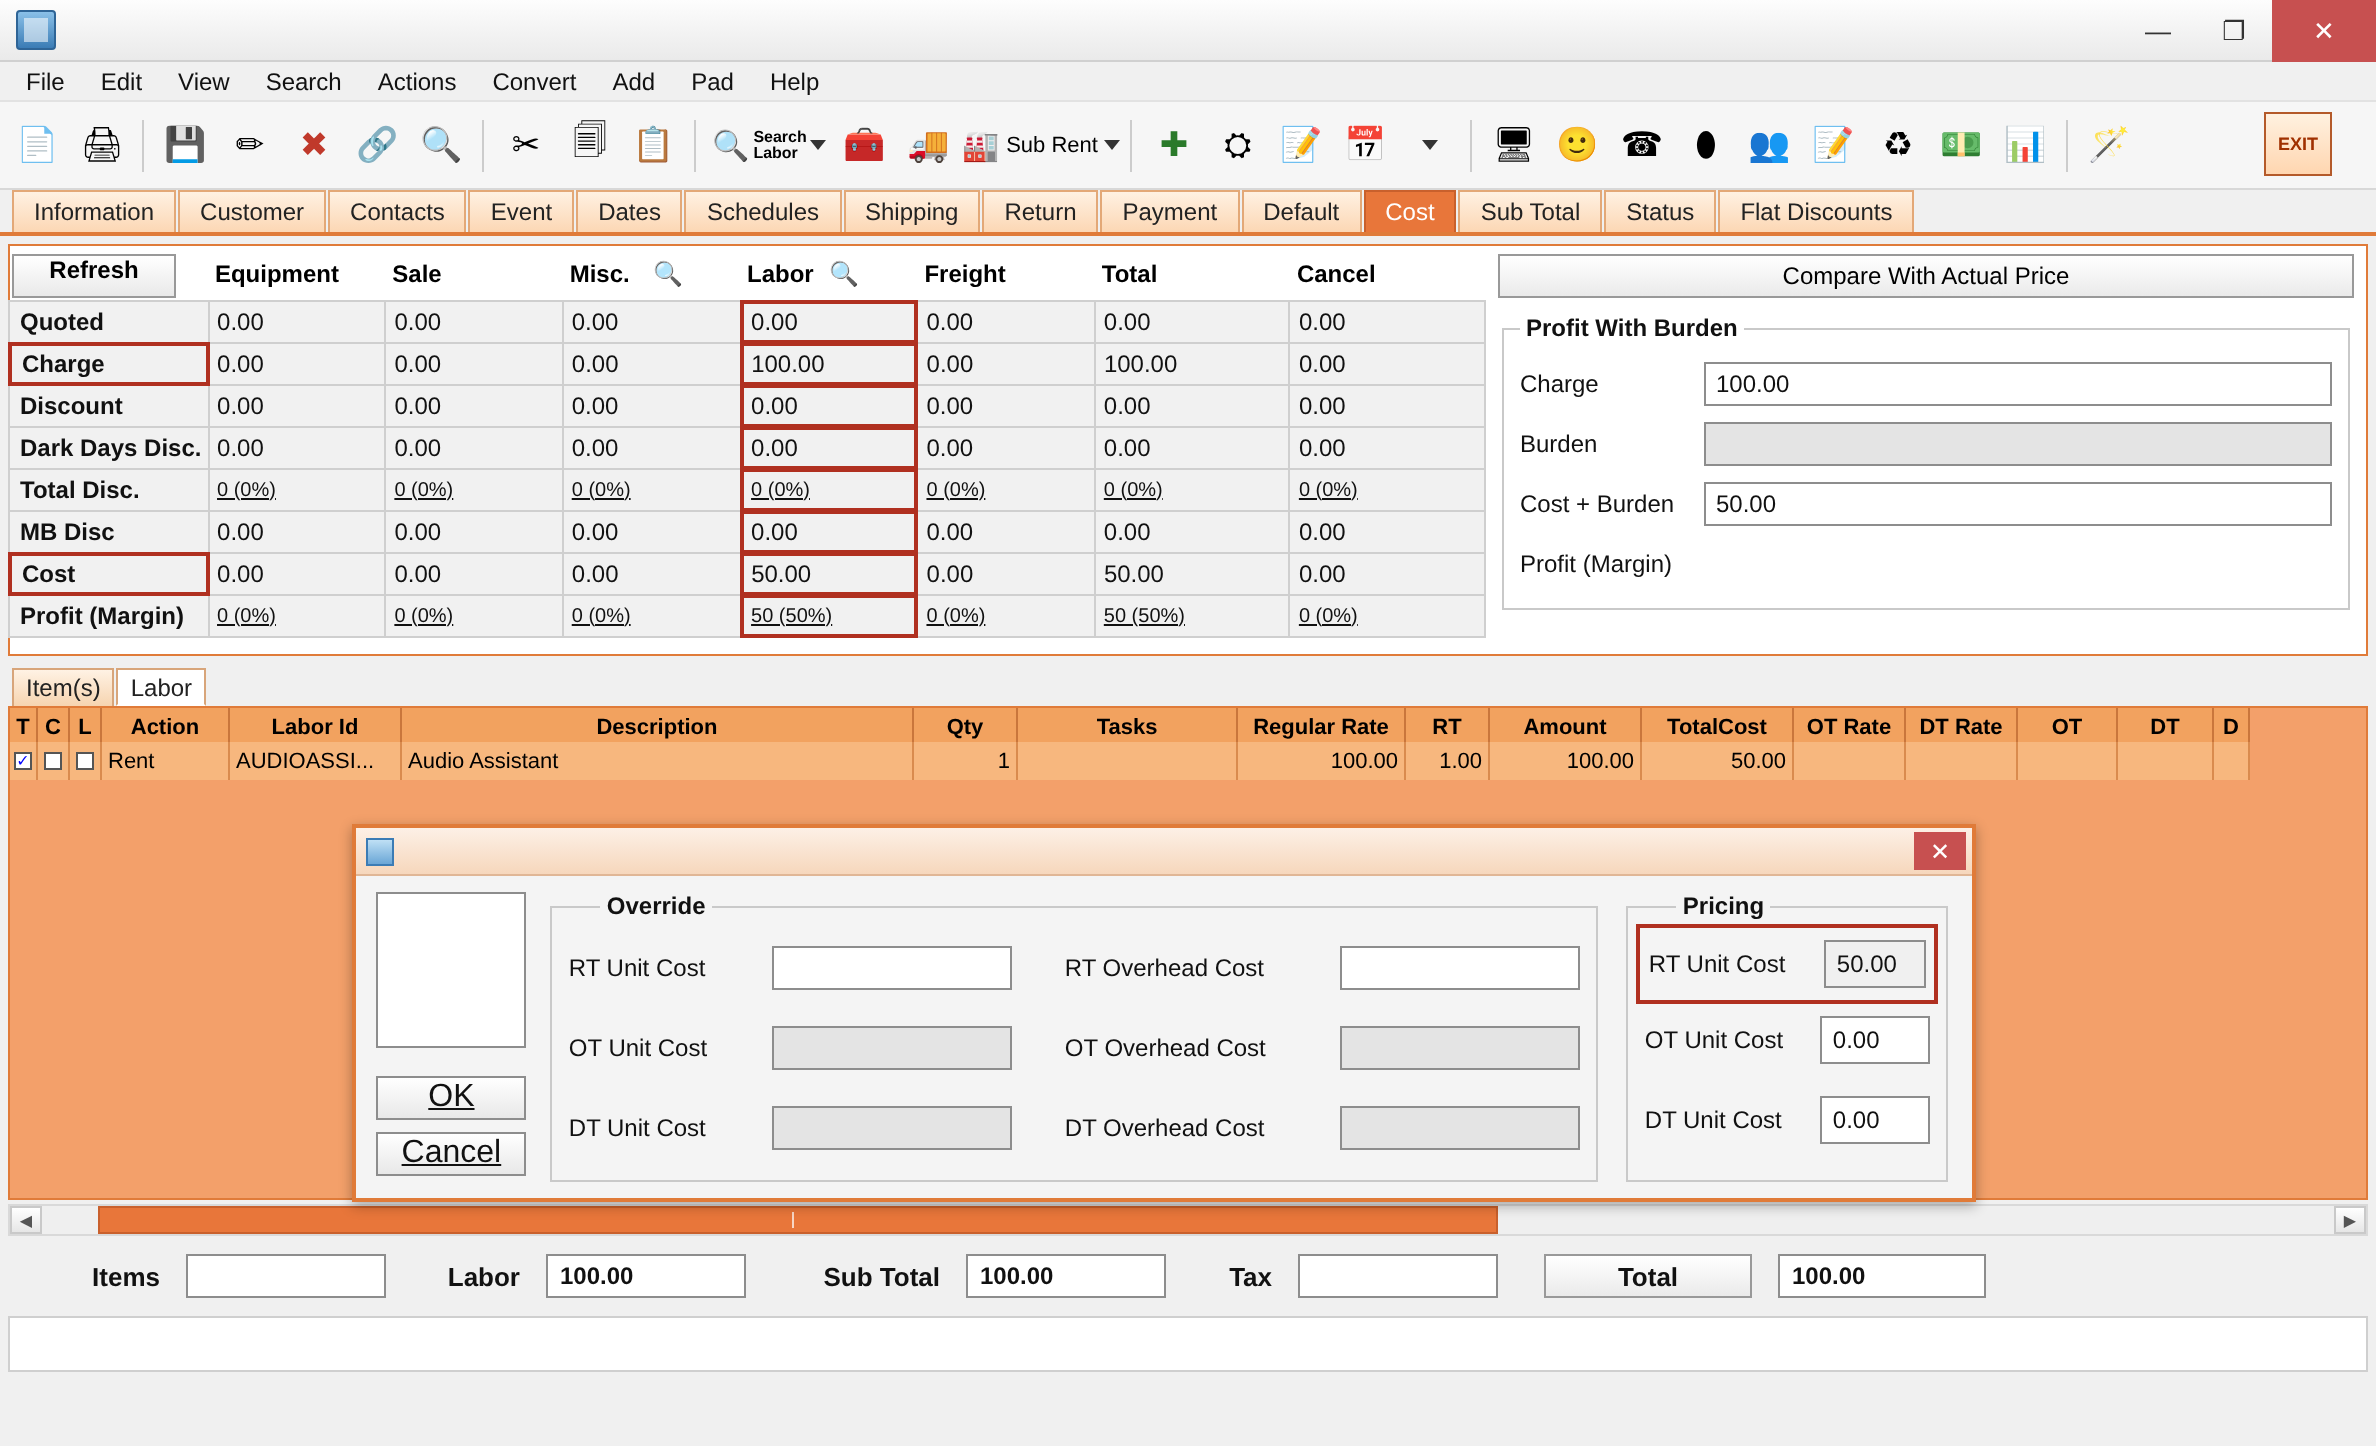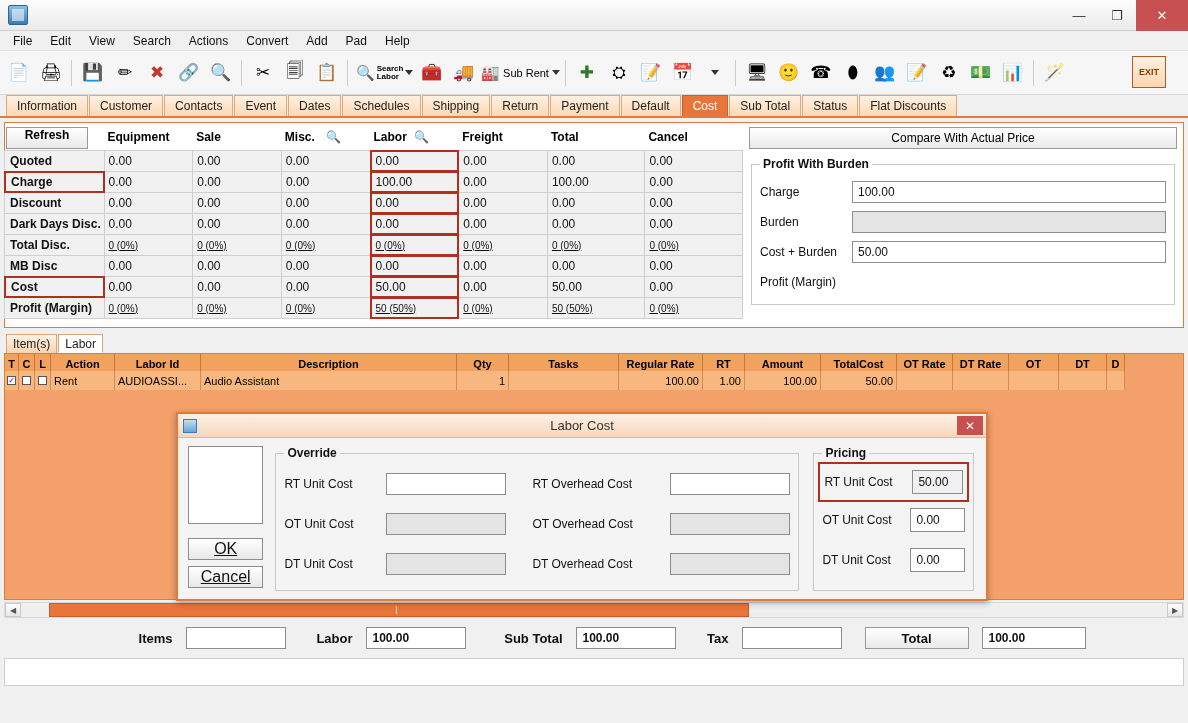--- a/index.html
+++ b/index.html
@@ -137,21 +137,21 @@
   
   .hscroll { margin:2px 4px 0 4px; height:16px; border:1px solid #d9d9d9; background:#efefef;
     display:flex; align-items:center; }
   .hs-arrow{ width:16px;height:14px;display:flex;align-items:center;justify-content:center;
     background:linear-gradient(#fff,#e6e6e6);border:1px solid #c9c9c9;font-size:8px;color:#555;}
   .hs-track{ flex:1; height:14px; position:relative;}
   .hs-thumb{ position:absolute;left:28px;top:0;width:700px;height:14px;
     background:#e8763a;border:1px solid #c9602c;}
   .hs-thumb:after{content:"";position:absolute;left:346px;top:2px;width:1px;bottom:2px;background:#fff;opacity:.7;}
   
-  .footer { height:40px; display:flex; align-items:center; padding:0 10px; gap:13px;justify-content:center;}
+  .footer { height:40px; display:flex; align-items:center; padding:0 10px; gap:13px;}
   .flab { font-weight:bold; font-size:13px; color:#111; }
   .fbox { height:22px; border:1px solid #8d8d8d; background:#fff; display:flex;align-items:center;
     padding-left:6px; font-size:12px;font-weight:bold;color:#111;}
   .btnlike { height:22px;border:1px solid #999;background:linear-gradient(#fff,#eaeaea);
     display:flex;align-items:center;justify-content:center;font-size:13px;font-weight:bold;color:#111;}
   .statusbar{ margin:0 4px; height:28px; border:1px solid #cfcfcf; background:#fff; }
   
   .modal {
     position:absolute; left:176px; top:412px; width:812px; height:189px;
     background:#f4f4f4; border:2px solid #e07b39;
@@ -165,21 +165,21 @@
     background:linear-gradient(#bfe0f5,#6aa6d6); }
   .modal .mtitle span.t{ position:absolute;left:0;right:0;text-align:center;font-size:13px;color:#333;}
   .modal .mclose{ position:absolute;right:3px;top:2px;width:26px;height:19px;background:#c75050;
     color:#fff;display:flex;align-items:center;justify-content:center;font-size:12px;}
   .mbody{ display:flex; padding:8px 10px 0 10px; gap:10px;}
   .okpane{ width:110px; }
   .okwhite{ height:78px;border:1px solid #8d8d8d;background:#fff;}
   .okbtn{ margin-top:14px;height:22px;border:1px solid #8d8d8d;background:linear-gradient(#fff,#e8e8e8);
     display:flex;align-items:center;justify-content:center;font-size:16px;color:#111;}
   .ovr { flex:1; border:1px solid #c9c9c9; padding:4px 8px 6px 8px; }
-  .ovr legend, .pricing legend { font-size:12px;font-weight:bold;padding:0 3px;color:#111;}
+  .ovr legend, .pricing legend { font-size:12px;font-weight:bold;padding:0 3px;color:#111;margin-left:16px;}
   .orow{ display:flex;align-items:center;height:40px;gap:6px;}
   .orow label{ font-size:12px;color:#111;}
   .oin{ width:120px;height:22px;border:1px solid #8d8d8d;background:#fff;}
   .oin.ro{ background:#e4e4e4; }
   .pricing{ width:226px;border:1px solid #c9c9c9;padding:4px 8px 6px 8px;}
   .prow{ display:flex;align-items:center;height:40px;gap:6px;}
   .prow label{ font-size:12px;color:#111;width:82px;}
   .pin{ flex:1;height:24px;border:1px solid #8d8d8d;background:#f0f0f0;display:flex;align-items:center;
     padding-left:5px;font-size:12px;color:#111;}
   .prow.hl { border:2px solid #b03020; margin:-2px -4px; padding:0 4px; }
@@ -490,21 +490,20 @@
   <div class="fbox" style="width:100px;"></div>
   <div class="btnlike" style="width:104px;margin-left:10px;">Total</div>
   <div class="fbox" style="width:104px;">100.00</div>
 </div>
 
 <div class="statusbar"></div>
 
 <div class="modal">
   <div class="mtitle">
     <div class="micon"></div>
-    <span class="t">Labor Cost</span>
     <div class="mclose">✕</div>
   </div>
   <div class="mbody">
     <div class="okpane">
       <div class="okwhite"></div>
       <div class="okbtn">
         <u class="acc">OK</u>
       </div>
       <div class="okbtn" style="margin-top:6px;">
         <u class="acc">Cancel</u>

